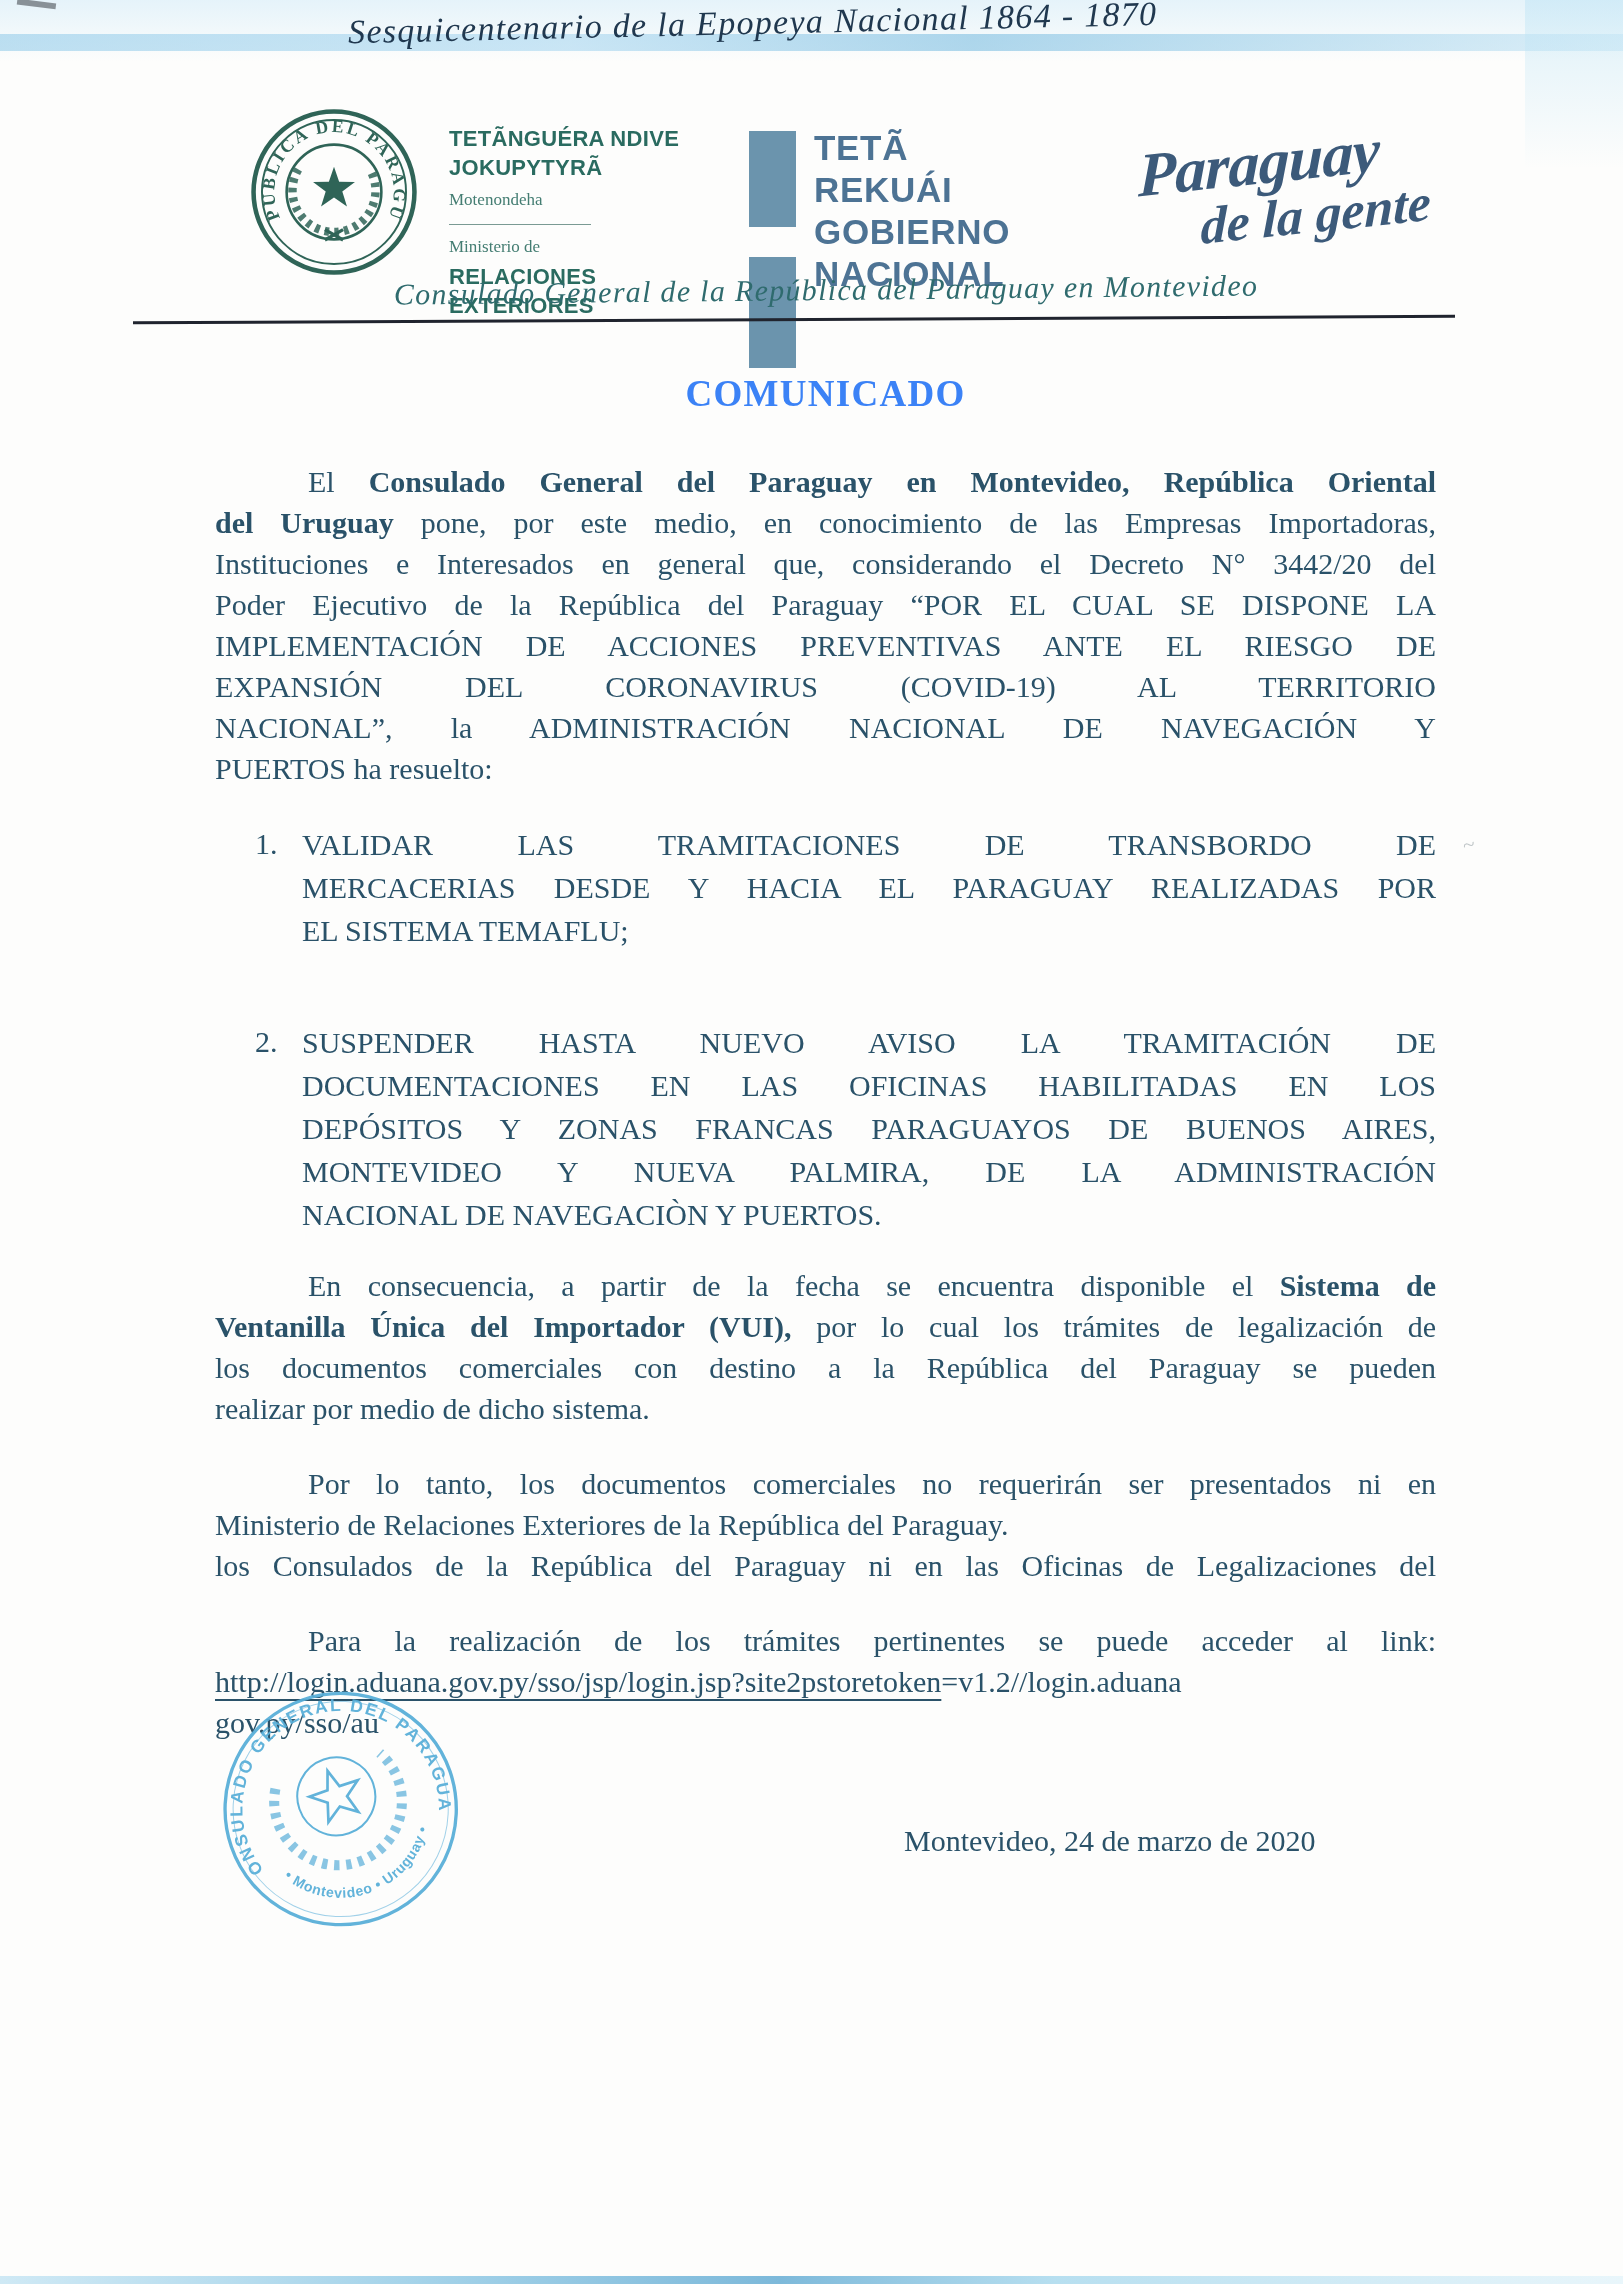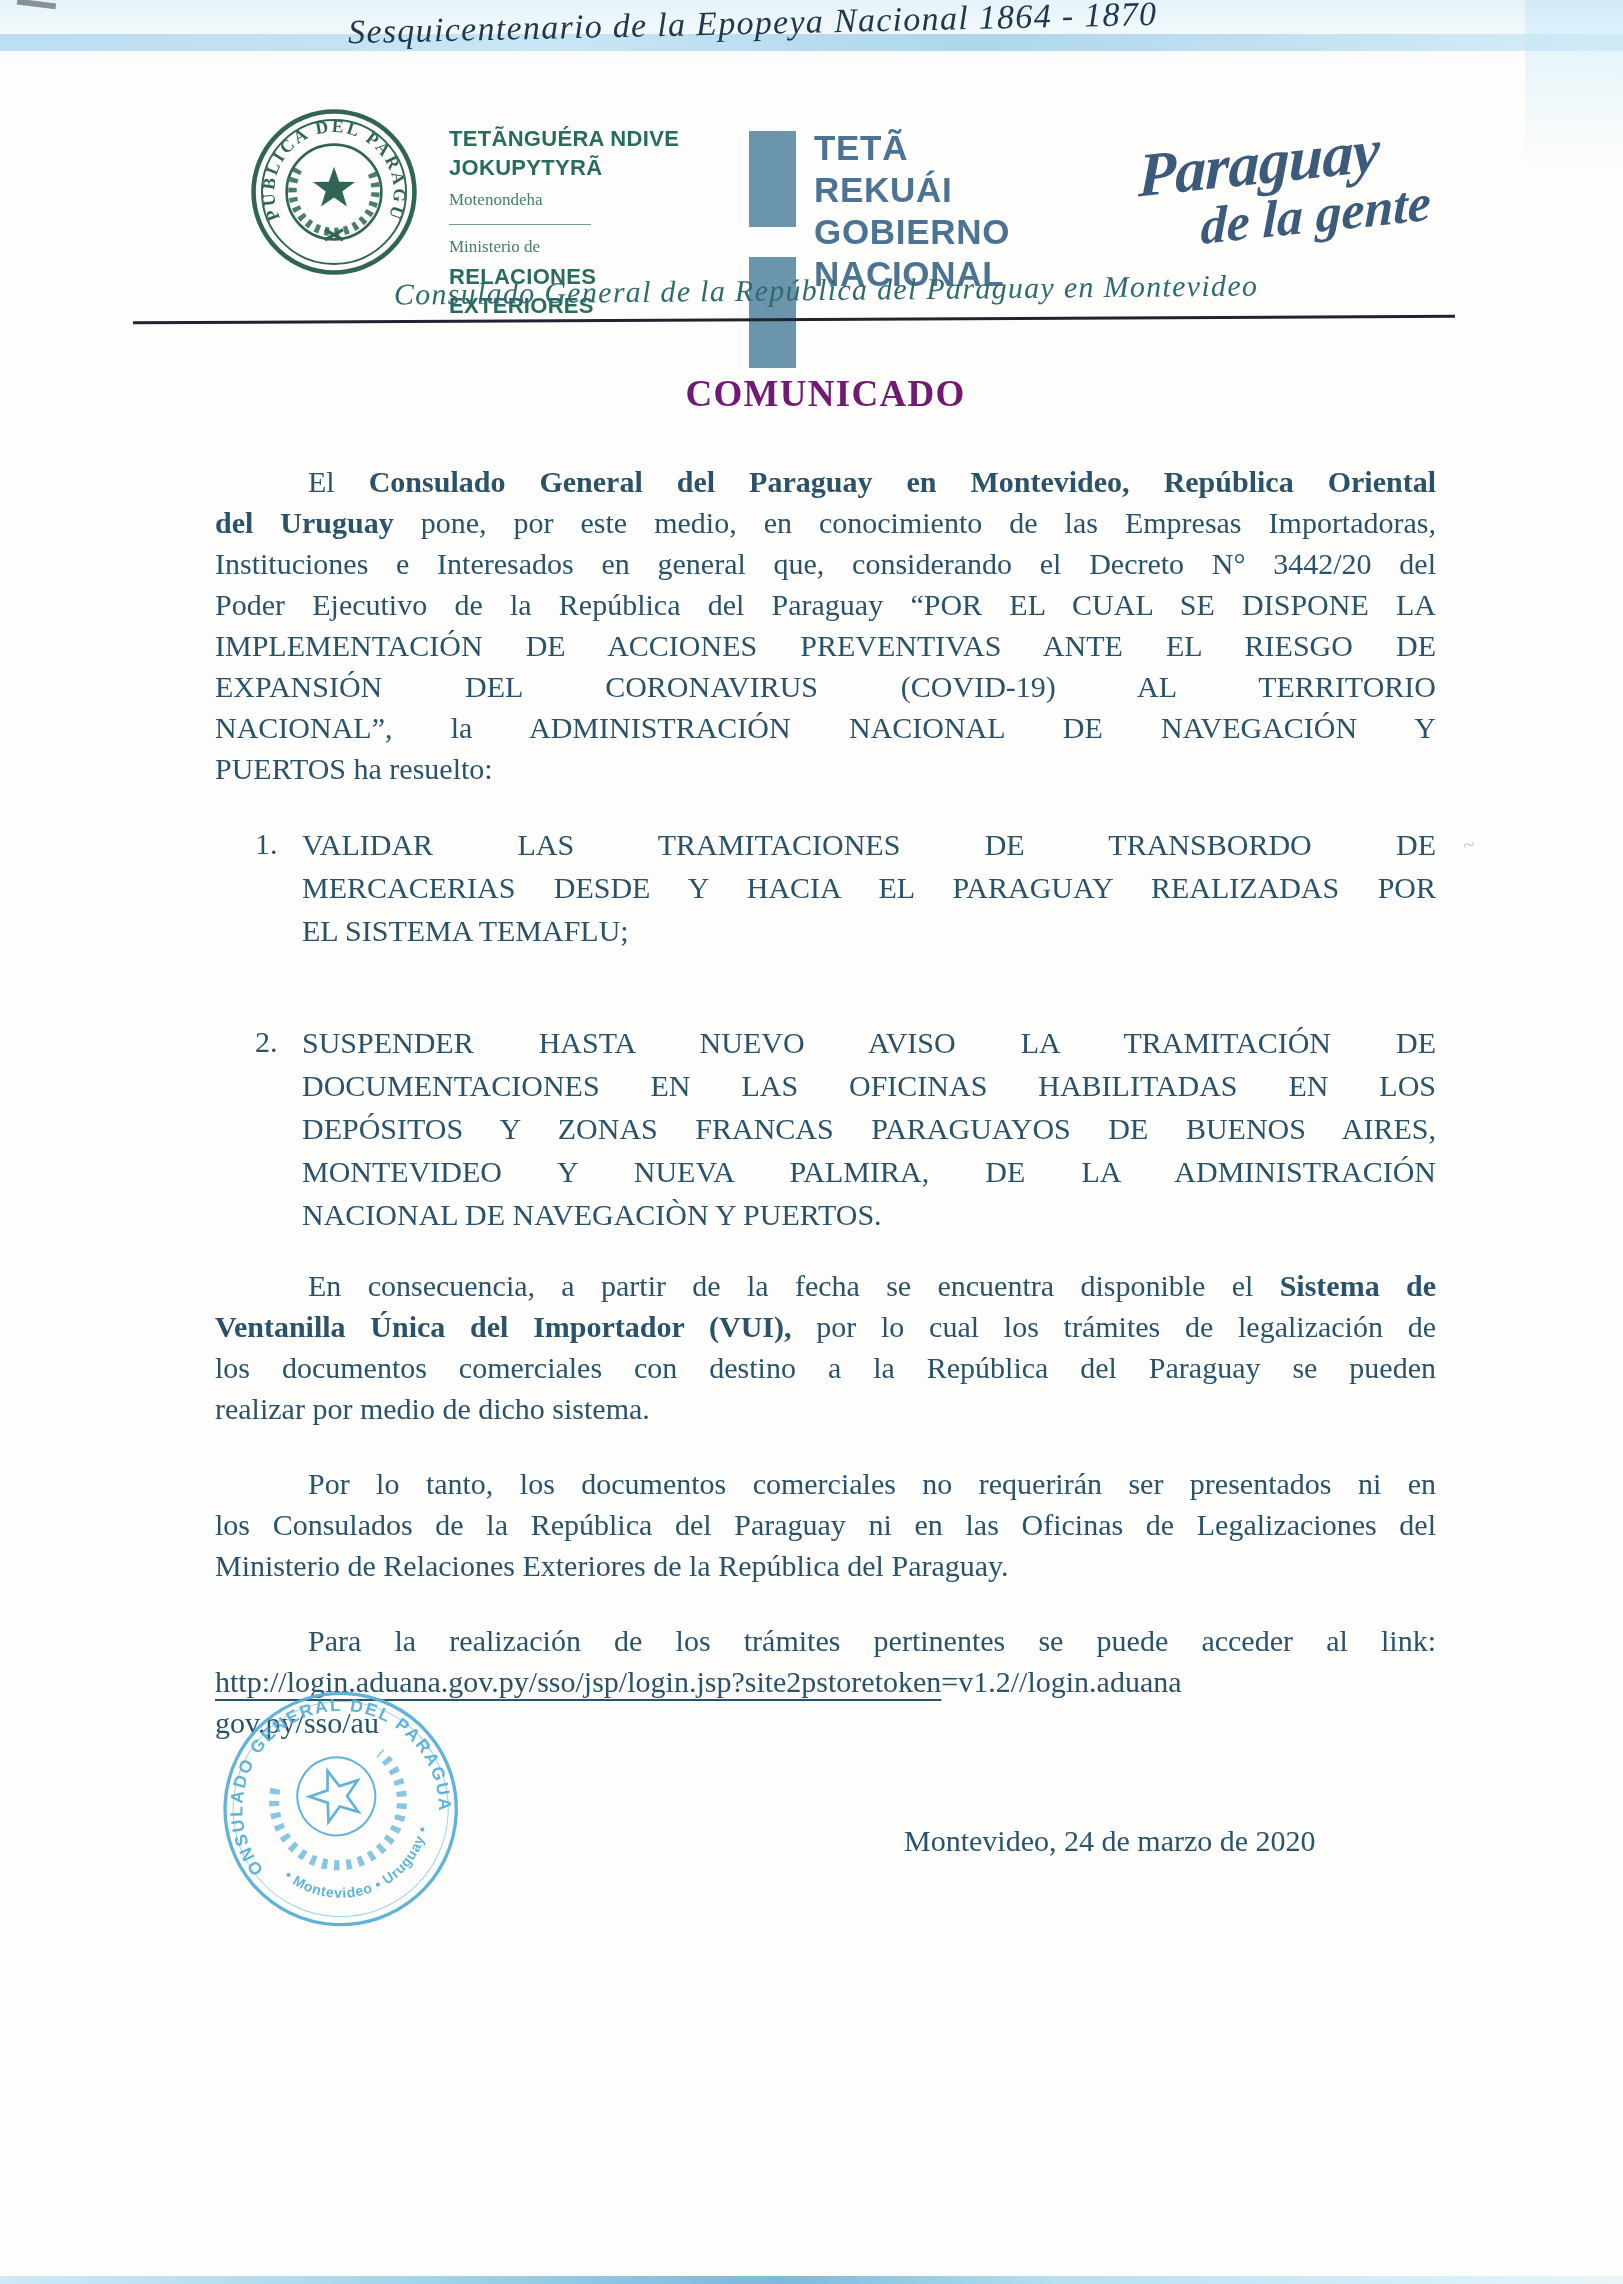--- a/index.html
+++ b/index.html
@@ -43,21 +43,21 @@
   .brand-l2{font-size:52px;line-height:52px;margin-left:64px;margin-top:1.3px;}
   .consulate-script{
     position:absolute;left:0;top:273px;width:1652px;text-align:center;
     font-style:italic;font-size:30px;color:#2f6b6e;letter-spacing:1.3px;transform:rotate(-.6deg);
   }
   .header-rule{position:absolute;left:133px;top:318px;width:1322px;height:2.6px;background:#20242e;transform:rotate(-.28deg);}
   
   .doc-body{position:absolute;left:215px;top:374px;width:1221px;
     font-size:30px;line-height:41px;color:#2a5269;}
   .doc-title{margin:0 0 48px;text-align:center;font-size:37px;line-height:39px;
-    font-weight:bold;letter-spacing:1.3px;color:#701a75;}
+    font-weight:bold;letter-spacing:1.3px;color:#3b82f6;}
   .jpara{margin:0 0 34px;}
   .jline{text-align:justify;text-align-last:justify;}
   .jline.last{text-align-last:auto;font-family:Liberation Serif, serif;}
   .jline.indent{text-indent:93px;}
   .b{font-weight:bold;}
   .u{text-decoration:underline;text-decoration-thickness:2px;text-underline-offset:6.5px;}
   .olist{margin:0 0 29px;}
   .oitem{display:flex;padding-left:40px;margin-bottom:69px;}
   .oitem:last-child{margin-bottom:0;}
   .onum{flex:none;width:47px;}
@@ -164,22 +164,22 @@
     </div>
 
     <div class="jpara">
         <div class="jline indent"><span>En consecuencia, a partir de la fecha se encuentra disponible el </span><span class="b">Sistema de</span></div>
         <div class="jline"><span class="b">Ventanilla Única del Importador (VUI),</span><span> por lo cual los trámites de legalización de</span></div>
         <div class="jline"><span>los documentos comerciales con destino a la República del Paraguay se pueden</span></div>
         <div class="jline last"><span>realizar por medio de dicho sistema.</span></div>
       </div>
     <div class="jpara">
         <div class="jline indent"><span>Por lo tanto, los documentos comerciales no requerirán ser presentados ni en</span></div>
+        <div class="jline last"><span>Ministerio de Relaciones Exteriores de la República del Paraguay.</span></div>
         <div class="jline"><span>los Consulados de la República del Paraguay ni en las Oficinas de Legalizaciones del</span></div>
-        <div class="jline last"><span>Ministerio de Relaciones Exteriores de la República del Paraguay.</span></div>
       </div>
     <div class="jpara" style="margin-bottom:10px;">
         <div class="jline indent"><span>Para la realización de los trámites pertinentes se puede acceder al link:</span></div>
         <div class="jline"><span class="u">http://login.aduana.gov.py/sso/jsp/login.jsp?site2pstoretoken</span><span>=v1.2//login.aduana</span></div>
         <div class="jline last"><span>gov.py/sso/au</span></div>
       </div>
 
     <div class="date-line">Montevideo, 24 de marzo de 2020</div>
   </div>
 

